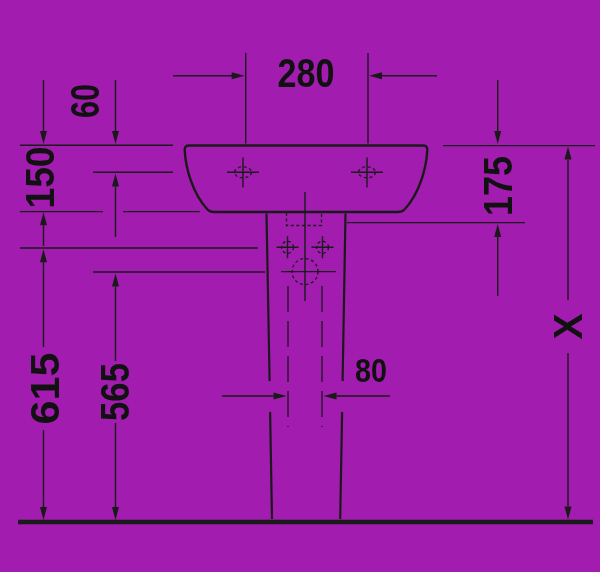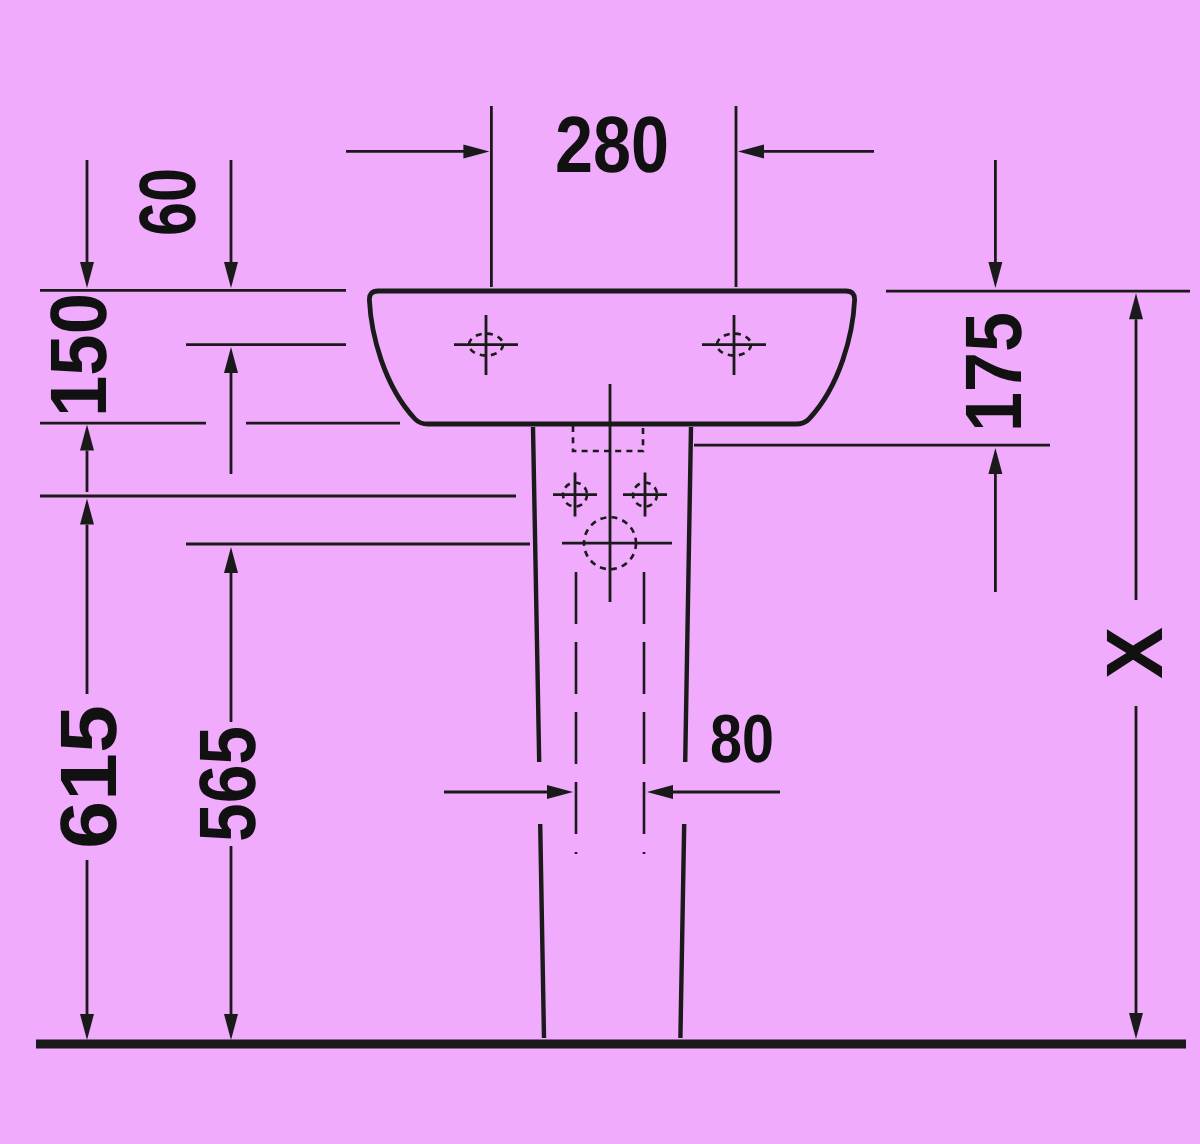--- a/index.html
+++ b/index.html
@@ -1,16 +1,16 @@
 <!DOCTYPE html>
 <html><head>
 <meta charset="utf-8">
 <style>
   html,body{margin:0;padding:0;background:#fbfbfb;}
-  .canvas{position:relative;width:600px;height:572px;background:#f0abfc;overflow:hidden;}
+  .canvas{position:relative;width:600px;height:572px;background:#a21caf;overflow:hidden;}
   svg{display:block;}
   .thin{stroke:#1a1a1a;stroke-width:1.4;fill:none;stroke-linecap:butt;}
   .obj{stroke:#1a1a1a;stroke-width:2.4;fill:none;stroke-linejoin:round;}
   .ped{stroke:#1a1a1a;stroke-width:2.2;fill:none;}
   .ground{stroke:#1a1a1a;stroke-width:4.6;fill:none;}
   .dsh{stroke:#1a1a1a;stroke-width:1.3;fill:none;stroke-dasharray:3,2.6;}
   .dshL{stroke:#1a1a1a;stroke-width:1.3;fill:none;stroke-dasharray:26,9;}
   .arr{fill:#1a1a1a;stroke:none;}
   .dim{font-family:"Liberation Sans",sans-serif;font-weight:bold;font-size:40px;fill:#111;}
   .dim-sm{font-family:"Liberation Sans",sans-serif;font-weight:bold;font-size:34px;fill:#111;}

